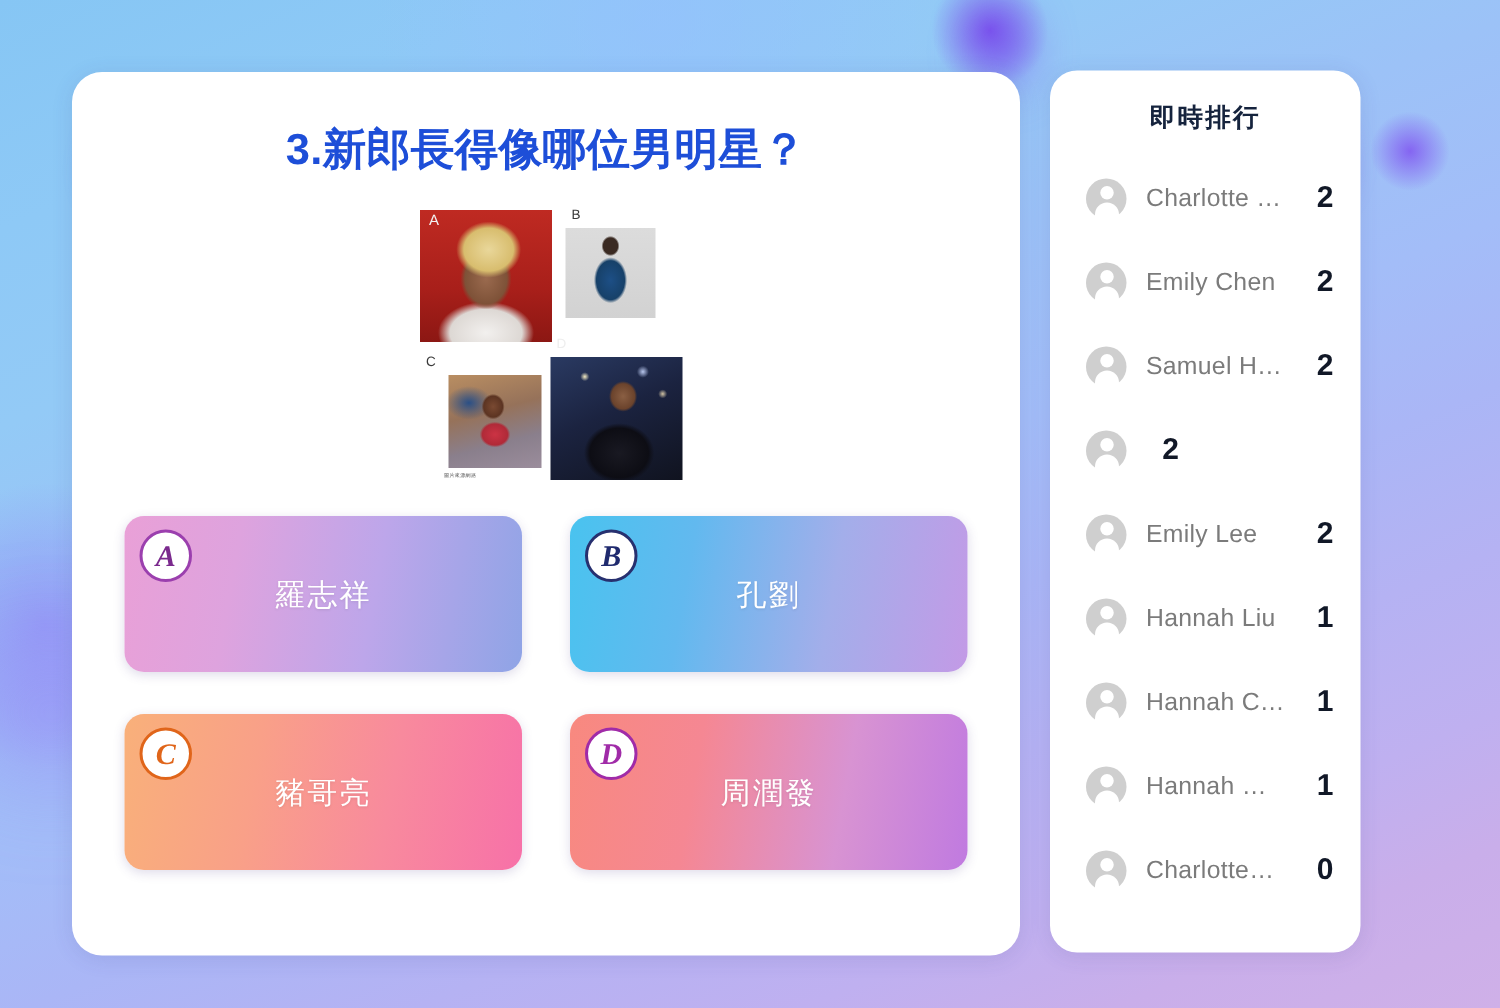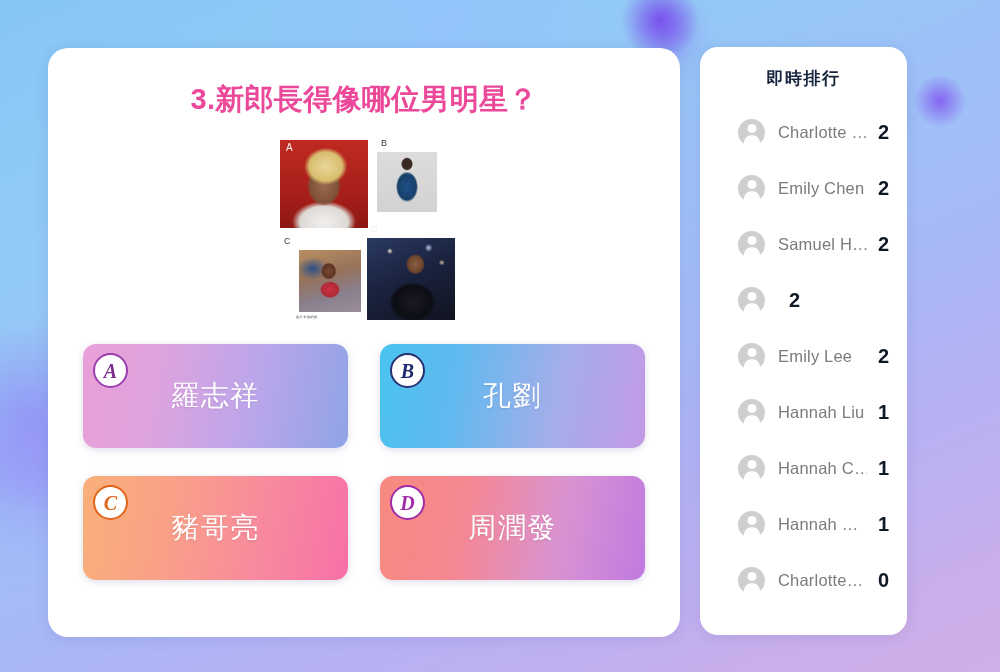--- a/index.html
+++ b/index.html
@@ -36,21 +36,21 @@
 
   
   .quiz-card {
     position:absolute; left:48px; top:48px; width:632px; height:589px;
     background:#ffffff; border-radius:20px;
     box-shadow:0 2px 14px rgba(60,60,130,0.12);
     overflow:hidden;
   }
   .question-title {
     margin-top:32px; text-align:center;
-    font-size:29px; font-weight:700; color:#ec4899; letter-spacing:0.3px;
+    font-size:29px; font-weight:700; color:#1d4ed8; letter-spacing:0.3px;
   }
 
   
   .collage { position:relative; width:180px; height:190px; margin:12px auto 0; }
   .photo { position:absolute; background-size:cover; background-position:center; }
   .photo-label {
     position:absolute; font-size:9px; color:#3a3a3a; font-weight:400;
     font-family:"Liberation Sans", sans-serif;
   }
   .ph-a { left:6px;  top:8px;  width:88px; height:88px;
@@ -92,21 +92,21 @@
   .answers {
     position:absolute; left:35px; top:296px; width:562px;
     display:grid; grid-template-columns:265px 265px; gap:28px 32px;
   }
   .answer-btn {
     position:relative; height:104px; border-radius:13px; border:none;
     cursor:pointer; display:flex; align-items:center; justify-content:center;
     box-shadow:0 2px 7px rgba(80,60,140,0.18);
   }
   .answer-btn .ans-text {
-    font-size:28px; color:#ffffff; font-weight:400; letter-spacing:1.5px;
+    font-size:20px; color:#ffffff; font-weight:400; letter-spacing:1.5px;
     text-shadow:0 1px 2px rgba(0,0,0,0.10);
   }
   .badge {
     position:absolute; left:10px; top:9px; width:35px; height:35px; border-radius:50%;
     background:#ffffff; display:flex; align-items:center; justify-content:center;
     font-family:"Liberation Serif", serif; font-style:italic; font-weight:700;
     font-size:20px; line-height:1;
   }
   .a-btn { background:linear-gradient(100deg,#e9a0d7 0%, #dea3de 28%, #bda6ea 62%, #8fa4e6 100%); }
   .a-btn .badge { color:#7b2a8e; border:2.5px solid #9b3fae; }
@@ -121,21 +121,21 @@
   .rank-panel {
     position:absolute; left:700px; top:47px; width:207px; height:588px;
     background:#ffffff; border-radius:18px;
     box-shadow:0 2px 14px rgba(60,60,130,0.12);
     padding:20px 0 10px; overflow:hidden;
   }
   .rank-title {
     text-align:center; font-size:17px; font-weight:700; color:#15233d;
     letter-spacing:1.5px; margin-bottom:14px;
   }
-  .rank-list { display:flex; flex-direction:column;margin-left:14px; }
+  .rank-list { display:flex; flex-direction:column; }
   .rank-row {
     display:flex; align-items:center; height:56px; padding:0 18px 0 24px;
   }
   .avatar {
     width:27px; height:27px; border-radius:50%; background:#cfcfcf;
     flex:0 0 27px; position:relative; margin-right:13px;
   }
   .avatar::before {
     content:""; position:absolute; left:50%; top:5.5px;
     transform:translateX(-50%);

